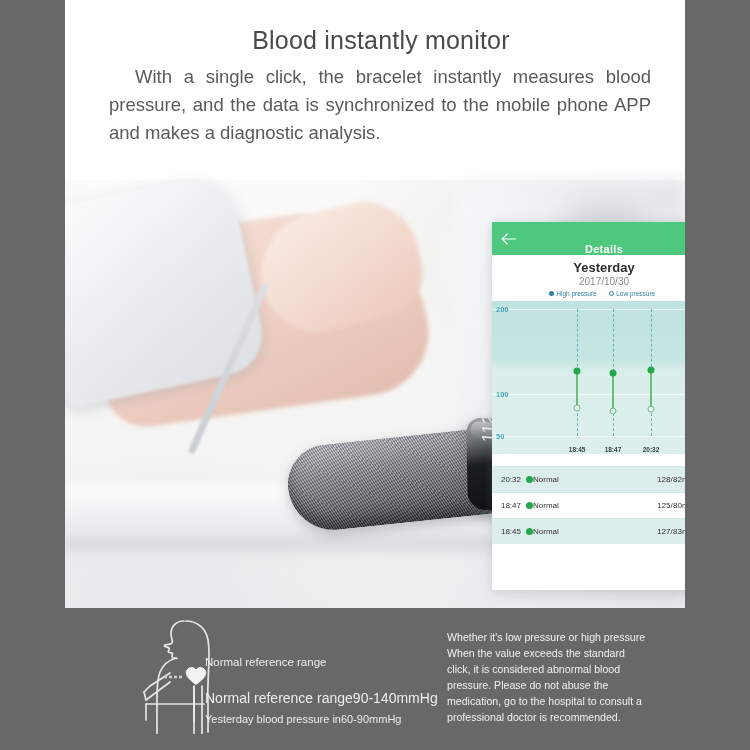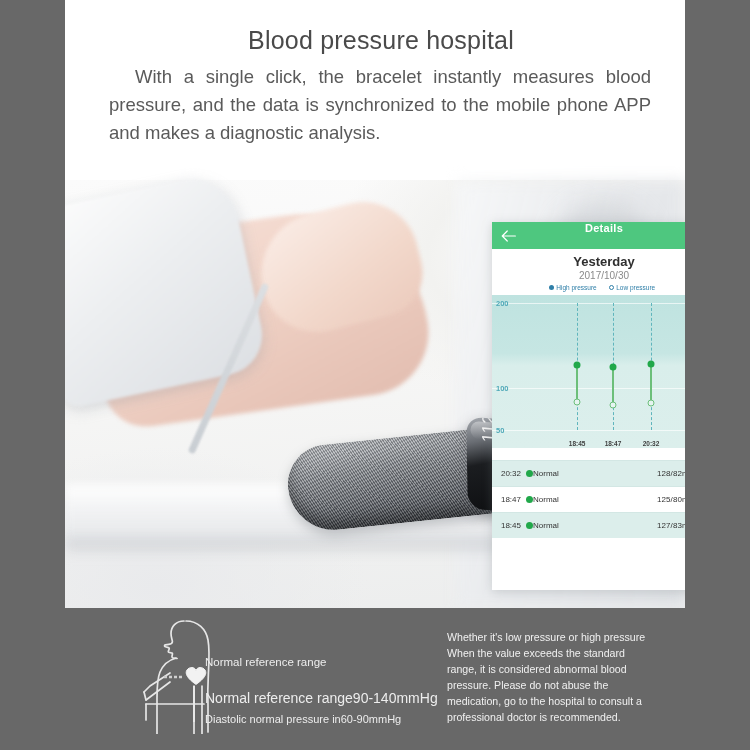--- a/index.html
+++ b/index.html
@@ -179,24 +179,24 @@
     top: 222px;
     width: 224px;
     height: 368px;
     background: #ffffff;
     box-shadow: 0 2px 10px rgba(120,124,130,.28);
     overflow: hidden;
   }
 
   #appBar {
     position: relative;
-    height: 27px;
+    height: 33px;
     background: #4ec77f;
     display: flex;
-    align-items: flex-start;
+    align-items: flex-end;
   }
   #backIcon {
     position: absolute; left: 9px; top: 50%; transform: translateY(-50%);
     width: 15px; height: 13px;
   }
   #appTitle {
     flex: 1;
     text-align: center;
     color: #ffffff;
     font-size: 11px;
@@ -332,21 +332,21 @@
           <div id="bpUnit">mmHg</div>
           <svg id="bpGlyph" viewBox="0 0 20 30">
             <path d="M10 1c4.2 0 7.4 3.3 7.4 7.4 0 3.4-2.2 6.2-5.2 7.1v8.4a2.2 2.2 0 1 1-4.4 0v-8.4C4.8 14.6 2.6 11.8 2.6 8.4 2.6 4.3 5.8 1 10 1z" fill="none" stroke="#e8179c" stroke-width="2.6"></path>
             <circle cx="10" cy="8.4" r="2.4" fill="#e8179c"></circle>
           </svg>
         </div>
       </div>
     </div>
 
     <div id="heroText">
-      <div id="heroTitle">Blood pressure hospital</div>
+      <div id="heroTitle">Blood instantly monitor</div>
       <div id="heroBody"><span class="indent"></span><span>With a single click, the bracelet instantly measures blood pressure,  and  the  data  is synchronized to the mobile phone APP and makes a diagnostic analysis.</span></div>
     </div>
 
     <div id="app">
 
       <div id="appBar">
         <svg id="backIcon" viewBox="0 0 24 20">
           <path d="M10 2 L2 10 L10 18 M2 10 H23" fill="none" stroke="#ffffff" stroke-width="1.9" stroke-linecap="round" stroke-linejoin="round"></path>
         </svg>
         <div id="appTitle">Details</div>
@@ -437,27 +437,27 @@
       </g>
       <path d="M47 54c2.4-3.4 7.6-3.4 9 .4 1.4-3.8 6.6-3.8 9-.4 2.4 3.4-.4 8.6-9 14.4-8.6-5.8-11.4-11-9-14.4z" fill="#f2f2f2" stroke="#f2f2f2" stroke-width="1"></path>
       <path d="M24 61 H44" stroke="#cfcfcf" stroke-width="2.4" stroke-dasharray="3 2" fill="none"></path>
     </svg>
 
     <div id="divider"></div>
 
     <div id="refBlock">
       <div id="refTitle">Normal reference range</div>
       <div id="refLine1">Normal reference range90-140mmHg</div>
-      <div id="refLine2">Diastolic normal pressure in60-90mmHg</div>
+      <div id="refLine2">Yesterday blood pressure in60-90mmHg</div>
     </div>
 
 
     <div id="noteBlock">
 
     <div>Whether it's low pressure or high pressure</div>
         <div>When the value exceeds the standard</div>
-        <div>range, it is considered abnormal blood</div>
+        <div>click, it is considered abnormal blood</div>
         <div>pressure. Please do not abuse the</div>
         <div>medication, go to the hospital to consult a</div>
         <div>professional doctor is recommended.</div>
       </div>
   </div>
 </div>
 
 </body></html>

